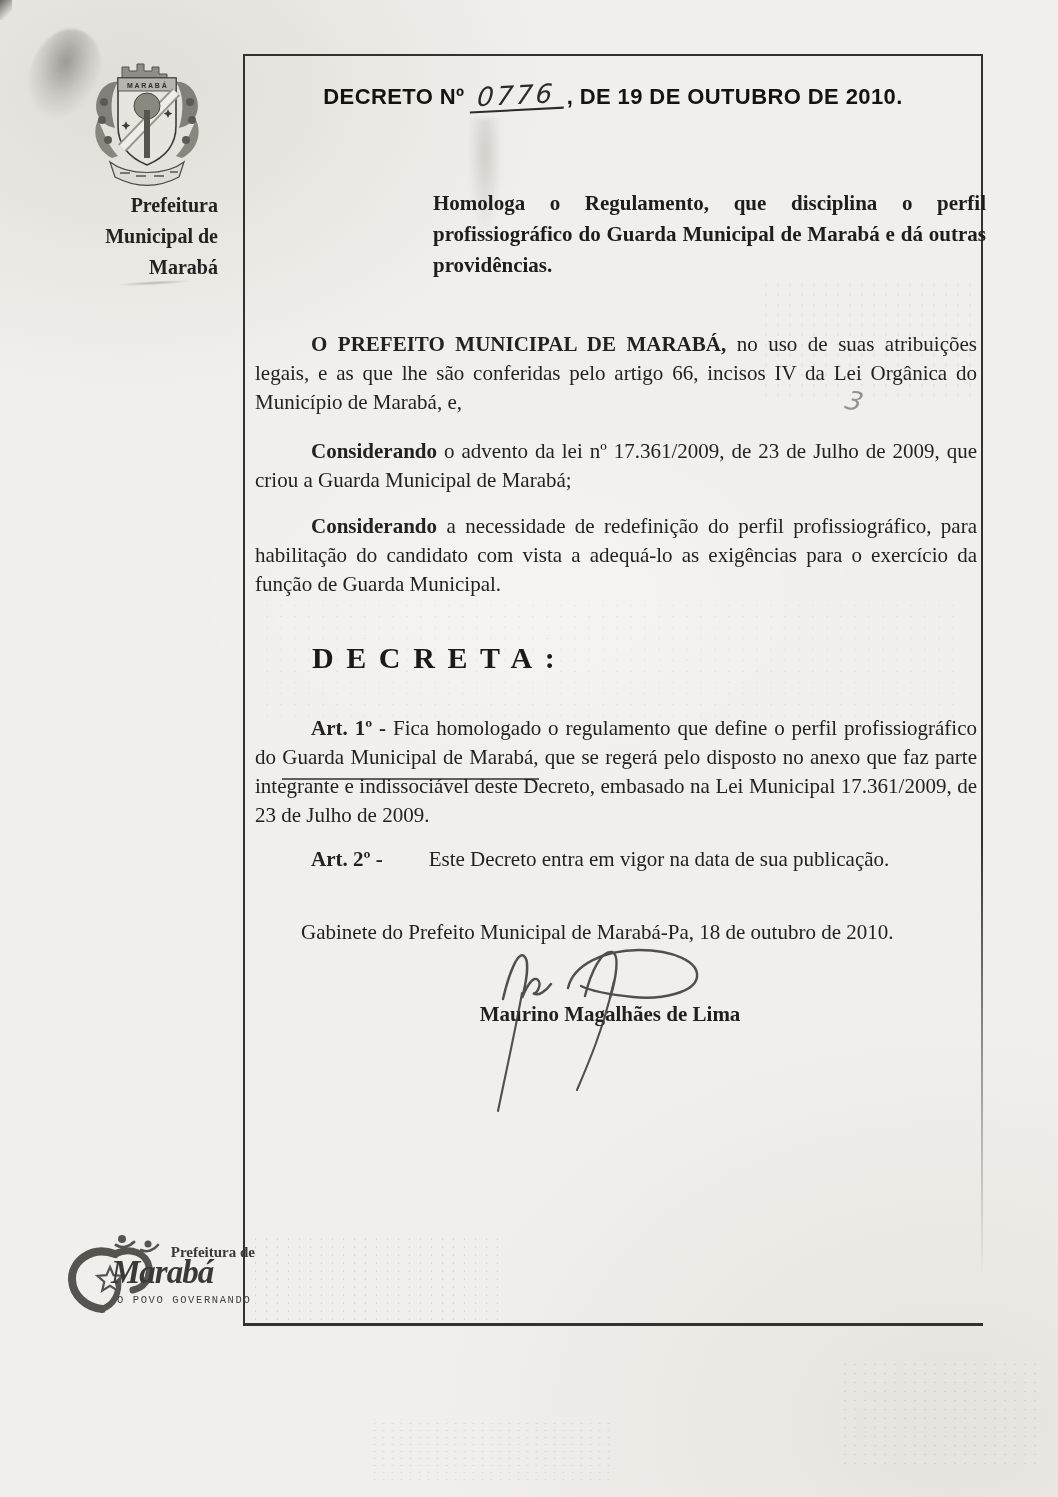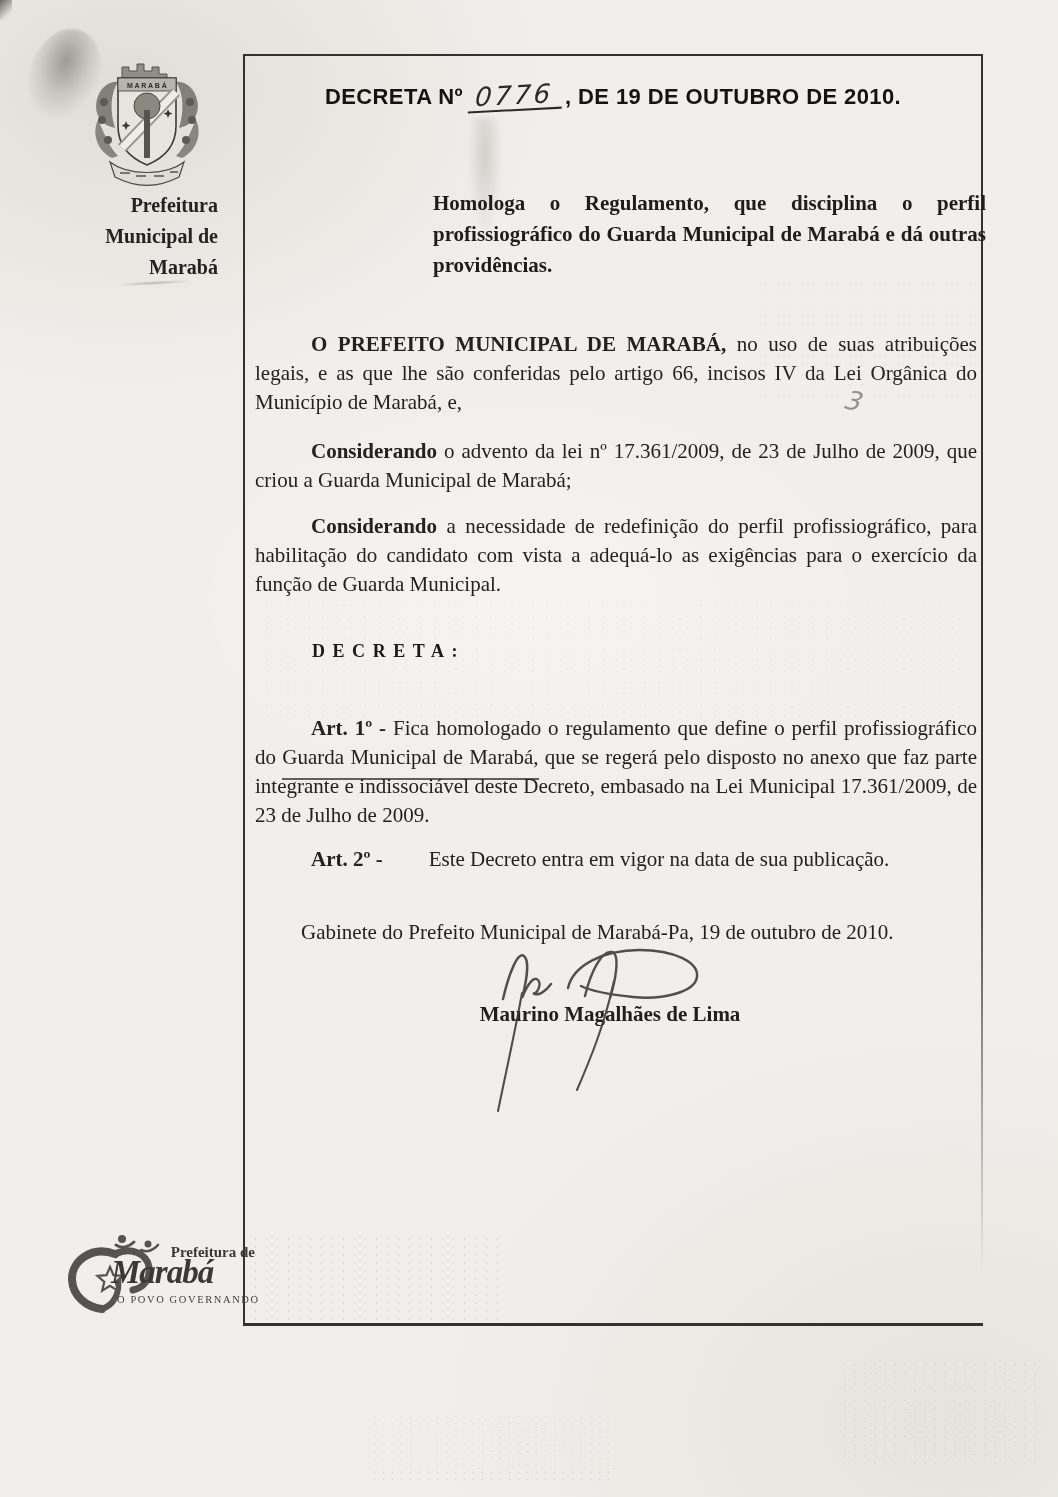--- a/index.html
+++ b/index.html
@@ -56,21 +56,21 @@
     margin:0 2px 0 6px; line-height:1; }
 
   
   .summary { position:absolute; left:433px; top:188px; width:553px; font-weight:bold;
     font-size:21px; line-height:31px; text-align:justify; color:#1d1d1b; }
   .para { position:absolute; left:255px; width:722px; font-size:21px; line-height:29px;
     text-align:justify; text-indent:56px; color:#22221f; }
   .p-preamble { top:330px; }
   .p-cons1 { top:437px; }
   .p-cons2 { top:512px; }
-  .decreta { position:absolute; left:312px; top:641px; font-size:18px; font-weight:bold;
+  .decreta { position:absolute; left:312px; top:641px; font-size:30px; font-weight:bold;
     letter-spacing:.42em; color:#1a1a18;font-family:Liberation Serif, serif; }
   .p-art1 { top:714px; }
   .p-art2 { position:absolute; left:255px; top:845px; width:722px; font-size:21px;
     line-height:29px; padding-left:56px; color:#22221f; }
   .gap { display:inline-block; width:46px; }
   .underlined { border-bottom:2px solid rgba(72,70,66,.85); padding-bottom:9px; }
   .p-gab { position:absolute; left:255px; top:918px; width:722px; font-size:21px;
     line-height:29px; text-indent:46px; color:#22221f; }
   b, .bold { font-weight:bold; }
 
@@ -87,21 +87,21 @@
 
   
   .blogo { position:absolute; left:55px; top:1228px; width:200px; height:100px; }
   .blogo-swirl { position:absolute; left:0; top:4px; width:112px; height:92px; }
   .blogo-top { position:absolute; left:80px; top:16px; width:120px; font-size:15px;
     font-weight:bold; color:#3a3935;text-align:right; }
   .blogo-name { position:absolute; left:56px; top:26px; width:150px; font-size:33px;
     font-weight:bold; font-style:italic; letter-spacing:-1px; color:#3a3935;
     font-family:"Liberation Serif", serif; }
   .blogo-slogan { position:absolute; left:62px; top:66px; width:145px;
-    font-family:Liberation Serif, serif; font-size:10.5px; letter-spacing:1.6px;
+    font-family:Liberation Mono, monospace; font-size:10.5px; letter-spacing:1.6px;
     color:#44423e; white-space:nowrap; }
 </style>
 </head>
 <body>
 
 <div class="page">
 
   <div class="edge-mark-topleft"></div>
   <div class="smudge-1"></div>
   <div class="smudge-2"></div>
@@ -139,40 +139,40 @@
     <path d="M32,115 h10 M48,118 h10 M66,118 h10 M82,114 h8" stroke="#55534e" stroke-width="1.4"></path>
   </svg>
 
   <div class="org-block">
     <div>Prefeitura</div>
     <div>Municipal de</div>
     <div>Marabá</div>
   </div>
   <div class="org-dash"></div>
 
-  <div class="title-row"><span>DECRETA Nº</span><span class="hand-number">0776</span><span>, DE 19 DE OUTUBRO DE 2010.</span>
+  <div class="title-row"><span>DECRETO Nº</span><span class="hand-number">0776</span><span>, DE 19 DE OUTUBRO DE 2010.</span>
   </div>
 
   <div class="summary">Homologa o Regulamento, que disciplina o perfil profissiográfico do Guarda Municipal de Marabá e dá outras providências.</div>
 
   <p class="para p-preamble"><b>O PREFEITO MUNICIPAL DE MARABÁ,</b><span> no uso de suas atribuições legais, e as que lhe são conferidas pelo artigo 66, incisos IV da Lei Orgânica do Município de Marabá, e,</span></p>
 
   <div class="pencil-mark">3</div>
 
   <p class="para p-cons1"><b>Considerando</b><span> o advento da lei nº 17.361/2009, de 23 de Julho de 2009, que criou a Guarda Municipal de Marabá;</span></p>
 
   <p class="para p-cons2"><b>Considerando</b><span> a necessidade de redefinição do perfil profissiográfico, para habilitação do candidato com vista a adequá-lo as exigências para o exercício da função de Guarda Municipal.</span></p>
 
   <div class="decreta">DECRETA:</div>
 
   <p class="para p-art1"><b>Art. 1º -</b><span> Fica homologado o regulamento que define o perfil profissiográfico do </span><span class="underlined">Guarda Municipal de Marabá,</span><span> que se regerá pelo disposto no anexo que faz parte integrante e indissociável deste Decreto, embasado na Lei Municipal 17.361/2009, de 23 de Julho de 2009.</span></p>
 
   <p class="p-art2"><b>Art. 2º -</b><span class="gap"></span><span>Este Decreto entra em vigor na data de sua publicação.</span></p>
 
-  <p class="p-gab">Gabinete do Prefeito Municipal de Marabá-Pa, 19 de outubro de 2010.</p>
+  <p class="p-gab">Gabinete do Prefeito Municipal de Marabá-Pa, 18 de outubro de 2010.</p>
 
   <svg class="signature-svg" viewBox="0 0 245 190" fill="none" stroke="#3a3a37" stroke-width="2.4" stroke-linecap="round" opacity=".88">
     <path d="M30,64 C36,38 45,16 51,21 C57,26 53,48 49,63 C55,48 61,41 65,45 C69,49 64,60 60,58 C65,62 73,56 78,49"></path>
     <path d="M95,53 C100,30 131,15 166,15 C201,15 226,27 224,42 C222,57 190,65 160,62 C141,60 120,57 108,51"></path>
     <path d="M112,61 C118,36 129,15 139,17 C147,19 143,44 137,63"></path>
     <path d="M49,58 C43,92 33,137 25,176" stroke-width="2.1"></path>
     <path d="M141,46 C131,92 116,127 104,155" stroke-width="2.1"></path>
   </svg>
 
   <div class="signer">

